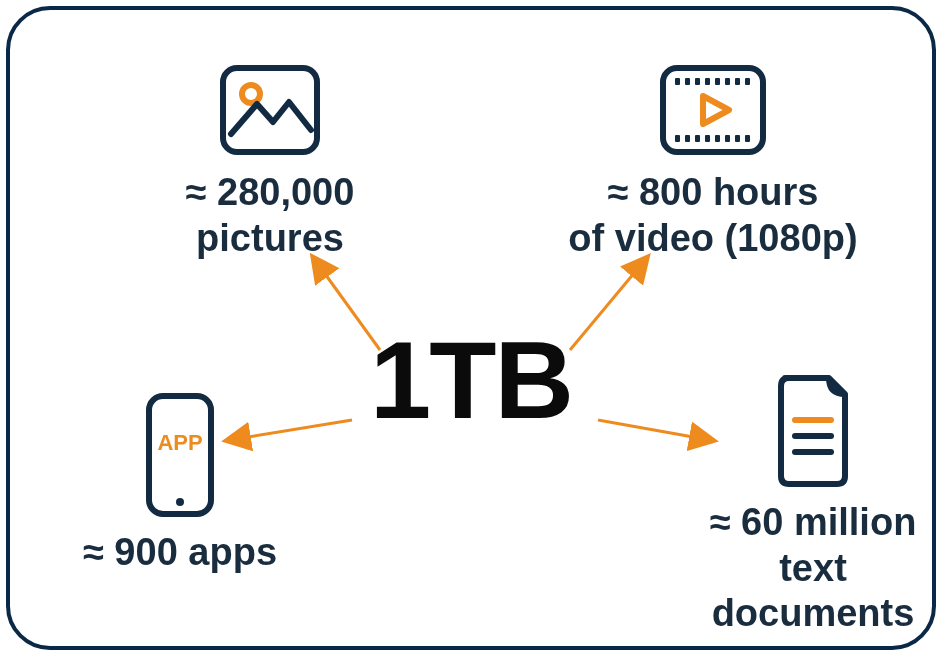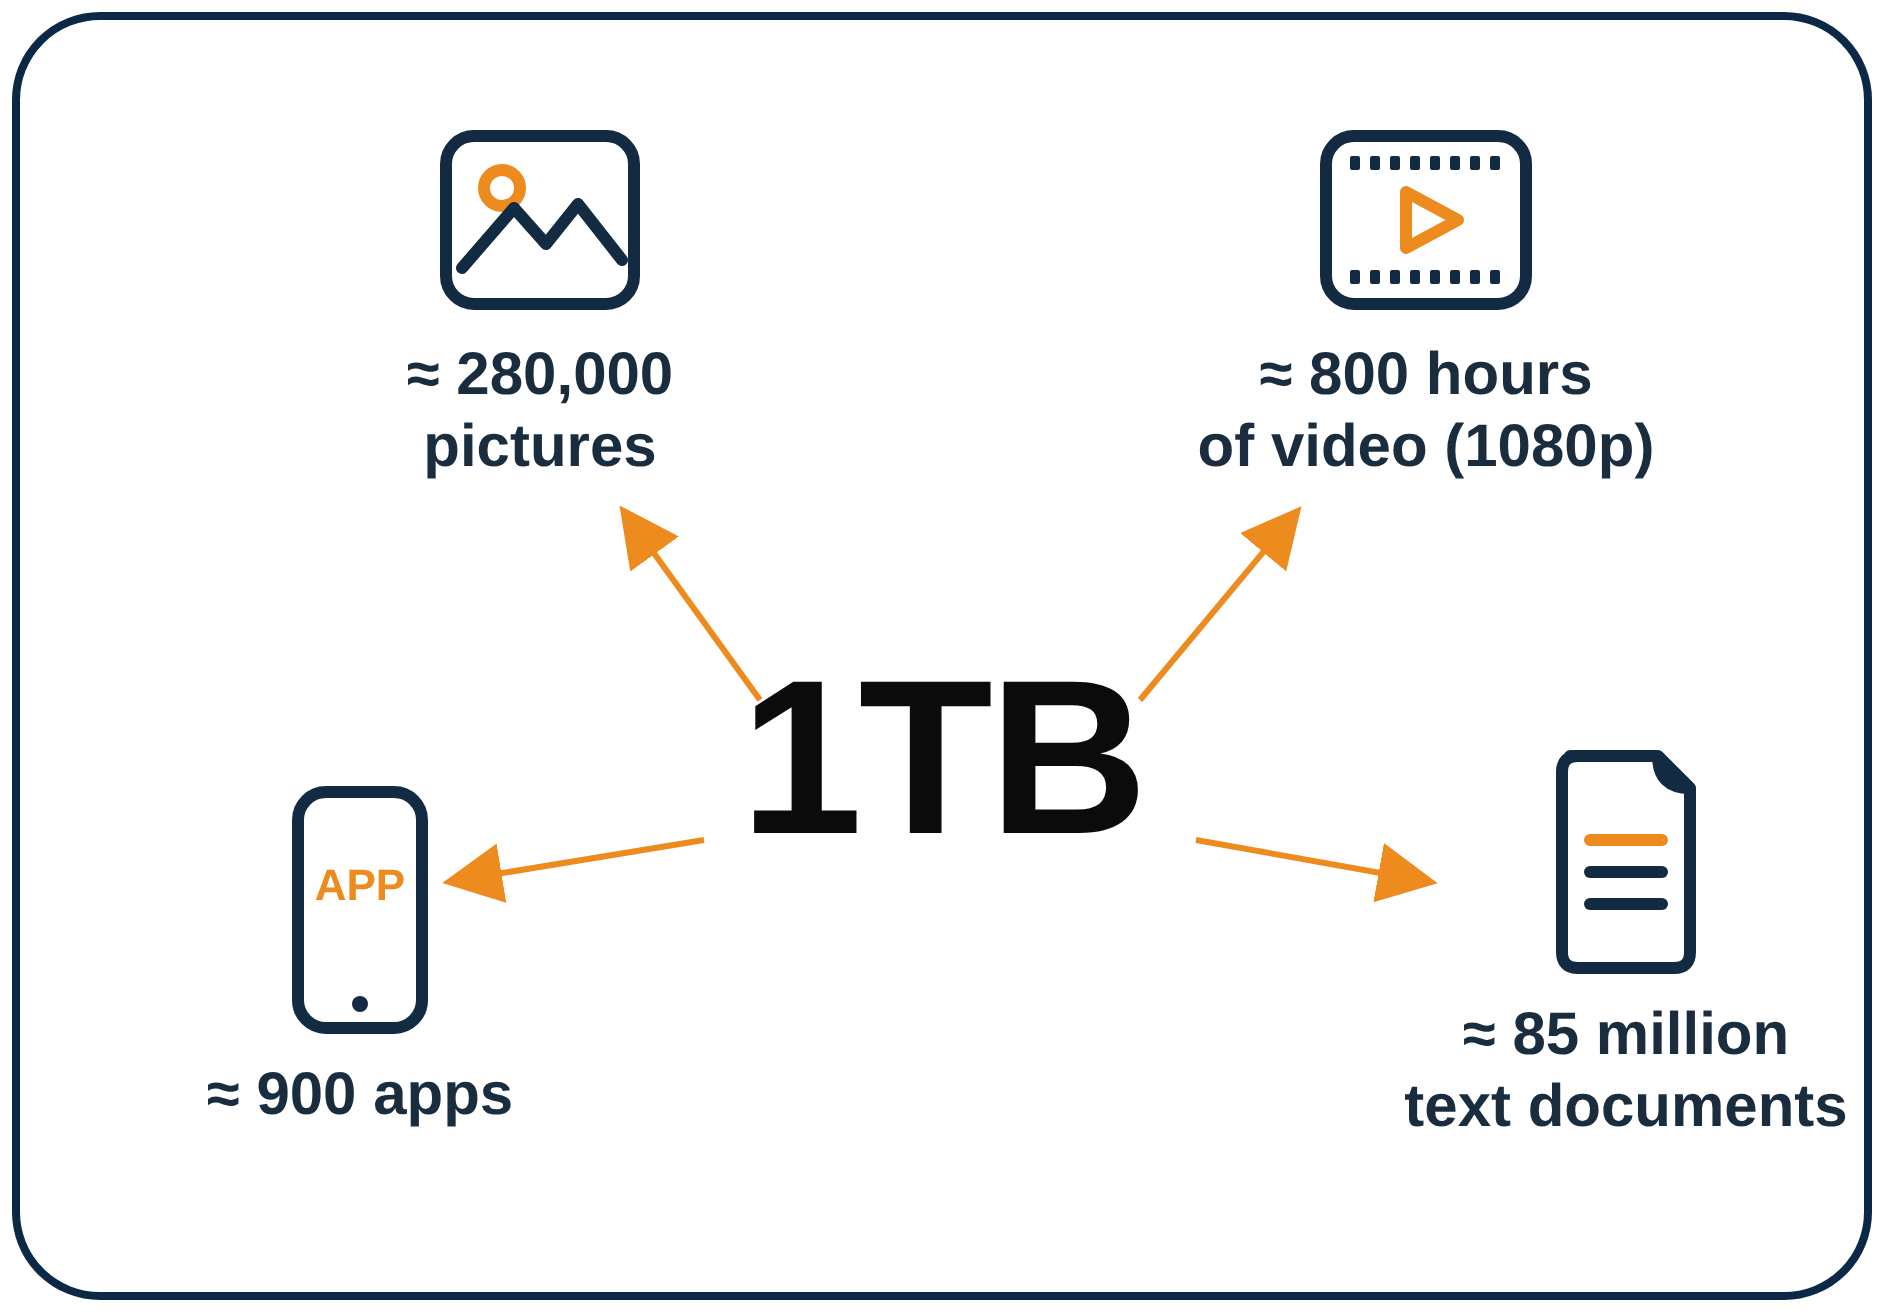--- a/index.html
+++ b/index.html
@@ -22,21 +22,21 @@
     position:absolute;
     left:0;right:0;
     top:58%;transform:translateY(-50%);
     text-align:center;
     font-weight:800;
     font-size:110px;
     letter-spacing:-2px;
     color:#0b0b0b;
   }
   .item{position:absolute;text-align:center}
-  .item .cap{font-weight:700;font-size:30px;line-height:1.2;margin-top:10px;color:#1a2d3f;white-space:pre-line}
+  .item .cap{font-weight:700;font-size:38px;line-height:1.2;margin-top:10px;color:#1a2d3f;white-space:pre-line}
   
   .tl{left:130px;top:50px;width:260px}
   .tr{left:548px;top:50px;width:310px}
   .bl{left:60px;top:380px;width:220px}
   .br{left:688px;top:360px;width:230px}
   svg{display:block;margin:0 auto}
   .arrow{position:absolute}
 </style>
 </head>
 <body>
@@ -91,21 +91,21 @@
   </div>
 
   <div class="item br">
     <svg width="100" height="120" viewBox="0 0 100 120">
       <path d="M22 8 H66 L82 24 V106 Q82 114 74 114 H26 Q18 114 18 106 V16 Q18 8 26 8 Z" fill="none" stroke="#122b42" stroke-width="6" stroke-linejoin="round"></path>
       <path d="M66 8 Q66 24 82 24" fill="none" stroke="#122b42" stroke-width="6"></path>
       <line x1="32" y1="50" x2="68" y2="50" stroke="#ed8b1f" stroke-width="6" stroke-linecap="round"></line>
       <line x1="32" y1="66" x2="68" y2="66" stroke="#122b42" stroke-width="6" stroke-linecap="round"></line>
       <line x1="32" y1="82" x2="68" y2="82" stroke="#122b42" stroke-width="6" stroke-linecap="round"></line>
     </svg>
-    <div class="cap">≈ 85 million
+    <div class="cap">≈ 60 million
 text documents</div>
   </div>
 
   <div class="center-label">1TB</div>
 
   <svg class="arrow" style="left:0;top:0" width="930" height="644" viewBox="0 0 930 644">
     <defs>
       <marker id="ah" markerWidth="10" markerHeight="10" refX="7" refY="5" orient="auto">
         <path d="M0 0 L10 5 L0 10 Z" fill="#ed8b1f"></path>
       </marker>

